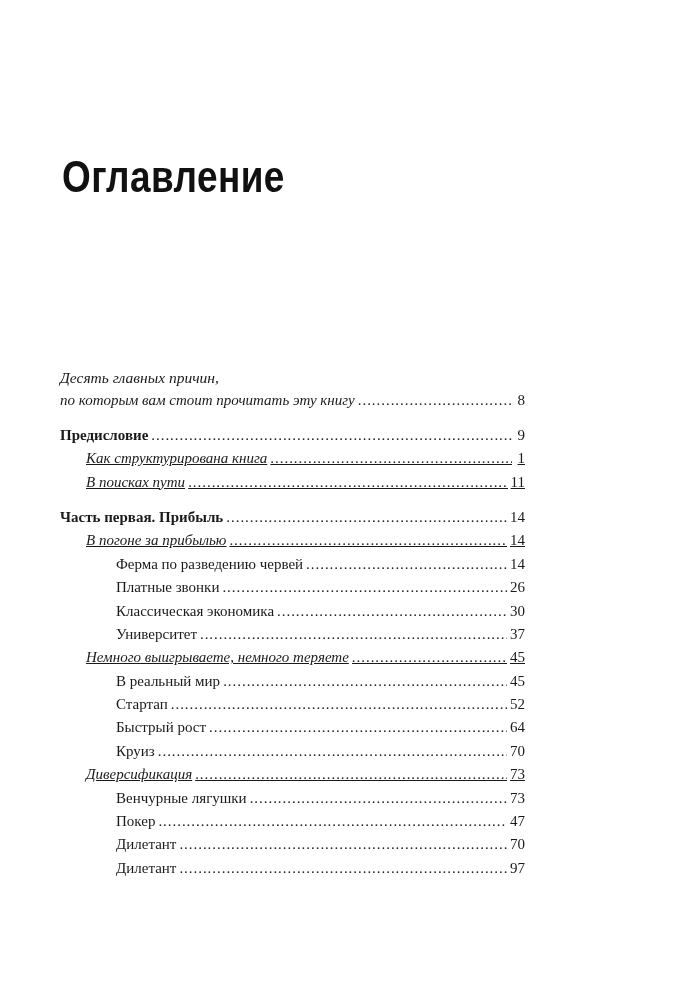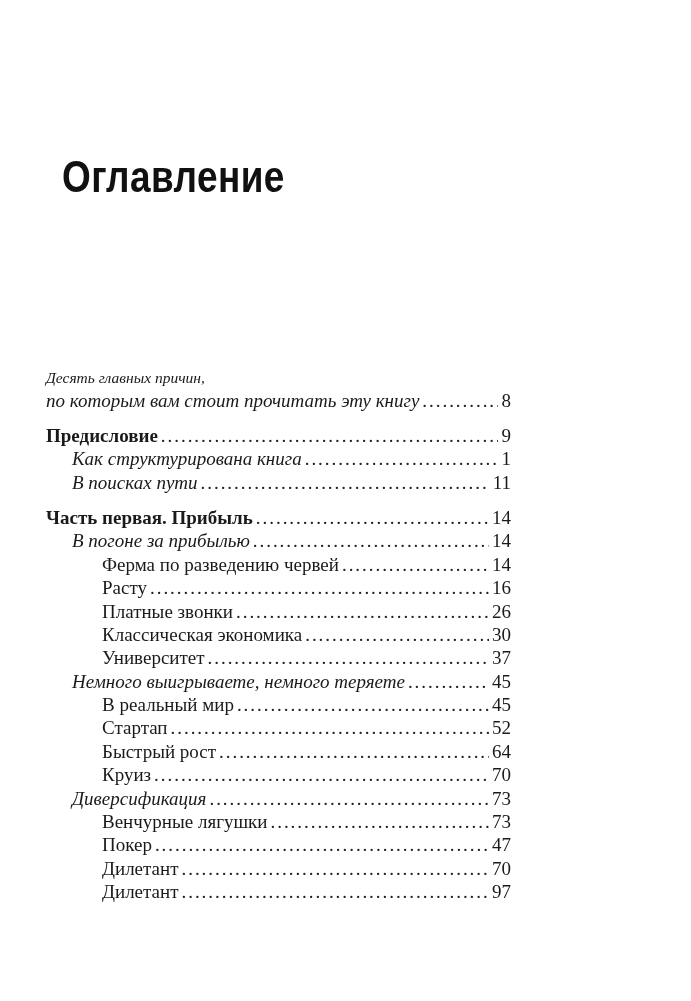--- a/index.html
+++ b/index.html
@@ -9,39 +9,39 @@
     font-family: "Liberation Serif", "DejaVu Serif", serif;
   }
   .page-title {
     position: absolute; left: 62px; top: 152px;
     font-family: "Liberation Sans", "DejaVu Sans", sans-serif;
     font-weight: bold; font-size: 44px; letter-spacing: 0.5px;
     transform: scaleX(0.84); transform-origin: left top;
     color: #111;
     margin: 0;
   }
-  .toc { position: absolute; left: 46px; top: 366px; width: 465px; }
+  .toc { position: absolute; left: 60px; top: 366px; width: 465px; }
   .entry {
     display: flex; align-items: baseline;
-    font-size: 19px; line-height: 23.4px; height: 23.4px;
+    font-size: 15px; line-height: 23.4px; height: 23.4px;
     white-space: nowrap;
   }
   .entry .label { flex: 0 0 auto; padding-right: 3px; }
   .entry .leader {
     flex: 1 1 auto; overflow: hidden; white-space: nowrap;
     letter-spacing: 2.6px; color: #222;
   }
   .entry .leader::before {
     content: ". . . . . . . . . . . . . . . . . . . . . . . . . . . . . . . . . . . . . . . . . . . . . . . . . . . . . . . . . . . . . . . . . . . . . . . . . . . . . . . . . . . . . . . . . . . . . . . . . . . . . . . . . . . . . . . .";
     letter-spacing: -1.4px;
   }
   .entry .page { flex: 0 0 auto; padding-left: 3px; text-align: right; min-width: 10px; }
   .plain-line { font-size: 15.5px; line-height: 23.4px; height: 23.4px; white-space: nowrap; }
   .lvl0 { padding-left: 0; }
-  .lvl1 { padding-left: 26px; }
+  .lvl1 { padding-left: 26px; text-decoration: underline; }
   .lvl2 { padding-left: 56px; }
   .italic .label, .italic.plain-line { font-style: italic; }
   .bold .label { font-weight: bold; }
   .gap { height: 11px; }
   .gap-lg { height: 12px; }
 </style>
 </head>
 <body>
 
 <h1 class="page-title">Оглавление</h1>
@@ -83,25 +83,20 @@
 
   <div class="entry italic lvl1">
     <span class="label">В погоне за прибылью</span>
     <span class="leader"></span>
     <span class="page">14</span>
   </div>
   <div class="entry lvl2">
     <span class="label">Ферма по разведению червей</span>
     <span class="leader"></span>
     <span class="page">14</span>
-  </div>
-  <div class="entry lvl2">
-    <span class="label">Расту</span>
-    <span class="leader"></span>
-    <span class="page">16</span>
   </div>
   <div class="entry lvl2">
     <span class="label">Платные звонки</span>
     <span class="leader"></span>
     <span class="page">26</span>
   </div>
   <div class="entry lvl2">
     <span class="label">Классическая экономика</span>
     <span class="leader"></span>
     <span class="page">30</span>

